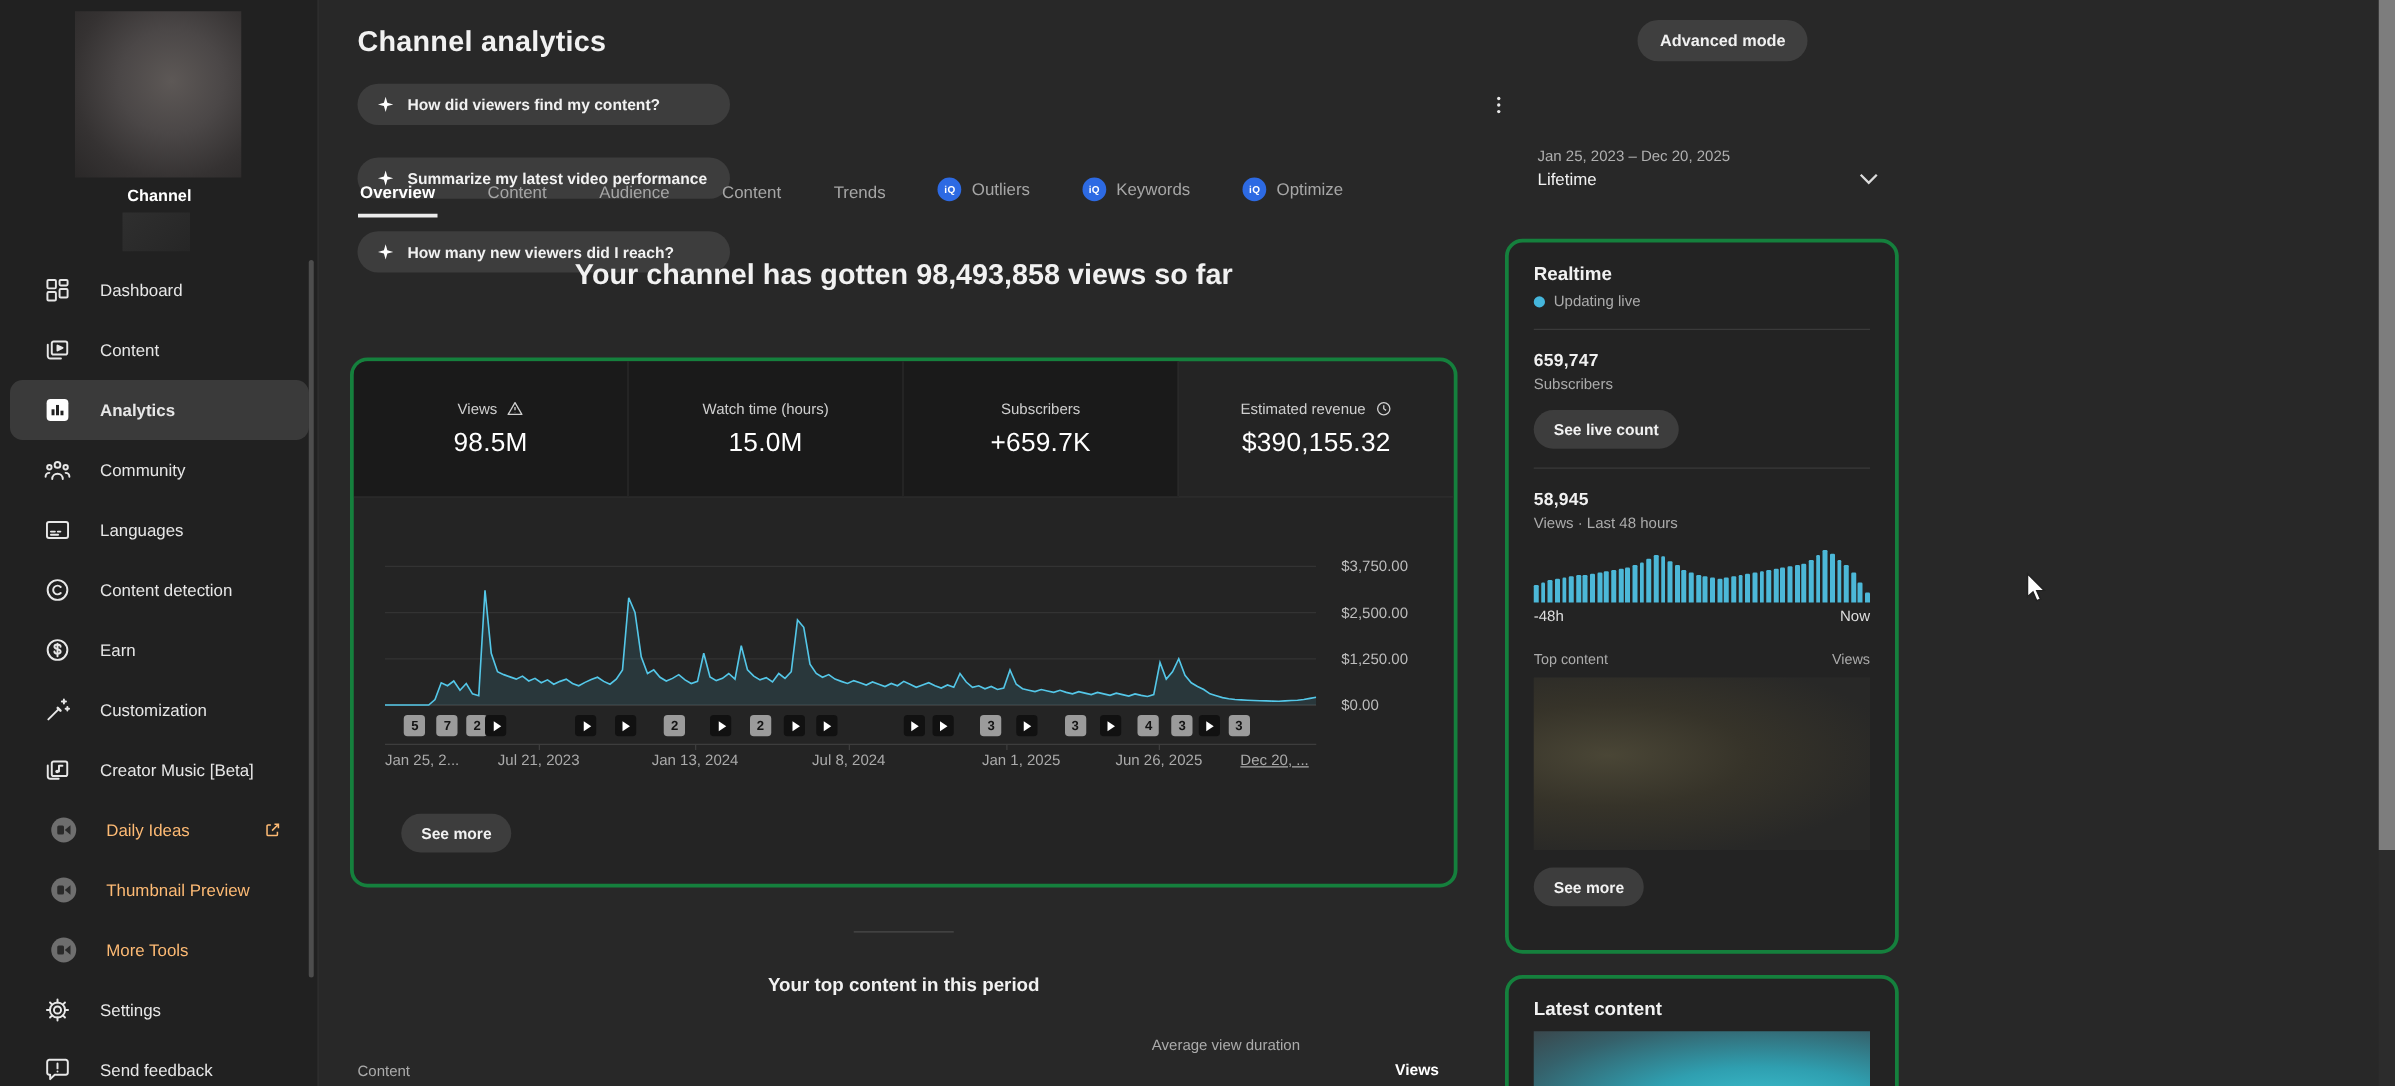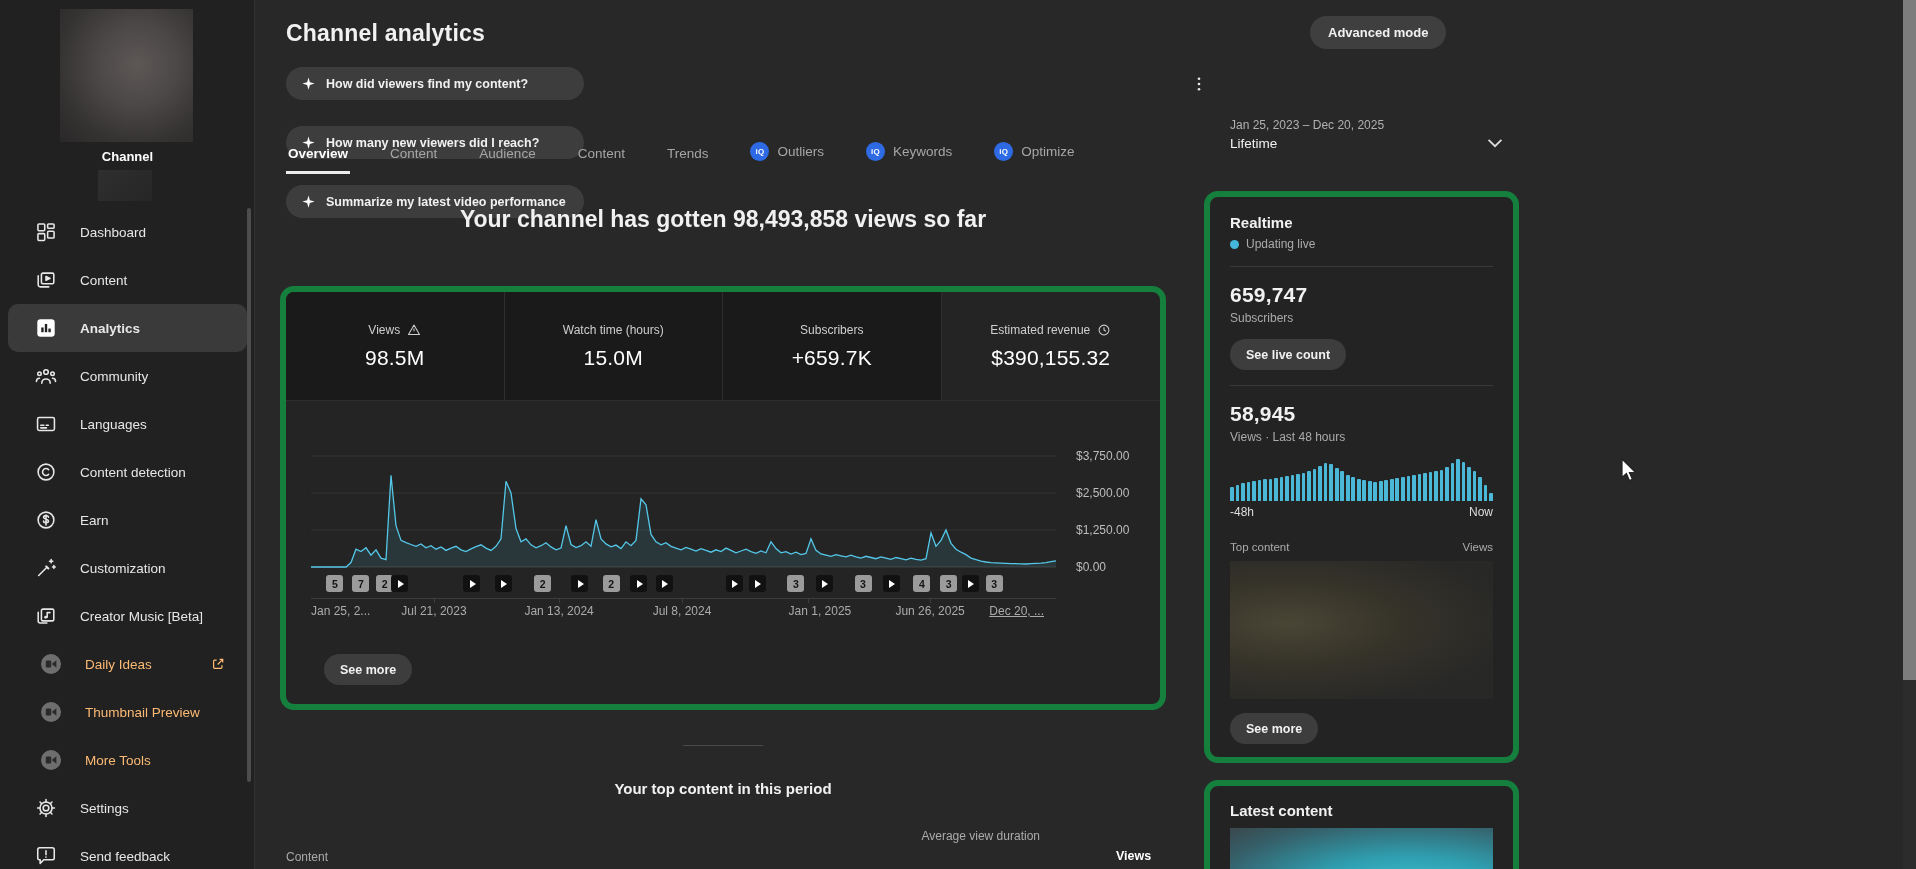--- a/index.html
+++ b/index.html
@@ -47,21 +47,21 @@
   .tabs { position:absolute; left:30px; top:132px; display:flex; gap:38px; align-items:flex-end; }
   .tab { color:#a6a6a6; font-size:13.5px; padding:10px 2px 13px; display:flex; align-items:center; gap:8px; cursor:pointer; }
   .tab.active { color:#fff; font-weight:700; box-shadow:inset 0 -3px 0 0 #ececec; }
   .iq-badge { width:19px; height:19px; border-radius:50%; color:#fff; font-size:8px; font-weight:700;
     display:flex; align-items:center; justify-content:center; letter-spacing:.3px; }
 
   .headline { position:absolute; left:24px; top:206px; width:886px; text-align:center;
     font-size:23px; font-weight:700; }
 
   
-  .card { position:absolute; background:#242424; border:6px solid #15803d; border-radius:14px; }
+  .card { position:absolute; background:#242424; border:3px solid #15803d; border-radius:14px; }
   .main-card { left:24px; top:286px; width:886px; height:424px; overflow:hidden; }
   .metrics-row { display:grid; grid-template-columns:repeat(4,1fr); height:109px; border-bottom:1px solid #2e2e2e; }
   .metric { background:#1a1a1a; border-right:1px solid #2e2e2e; display:flex; flex-direction:column;
     align-items:center; justify-content:center; gap:9px; cursor:pointer; }
   .metric:last-child { border-right:none; }
   .metric.selected { background:transparent; }
   .metric-label { font-size:12px; color:#cfcfcf; display:flex; align-items:center; gap:7px; }
   .metric-label svg { width:14px; height:14px; }
   .metric-value { font-size:21px; color:#fff; font-weight:400; letter-spacing:.2px; }
 
@@ -89,21 +89,21 @@
   .th-avd { position:absolute; left:664px; top:828px; width:120px; text-align:right;
     font-size:12px; color:#ababab; line-height:17px; }
   .th-views { position:absolute; left:860px; top:849px; font-size:12.5px; font-weight:700; color:#fff; }
 
   
   .rt-card { left:948px; top:191px; width:315px; height:572px; background:#232323; padding:0 20px; }
   .rt-title { font-size:15px; font-weight:700; margin-top:17px; }
   .rt-live { display:flex; align-items:center; gap:7px; margin-top:6px; font-size:12px; color:#ababab; }
   .live-dot { width:9px; height:9px; border-radius:50%; }
   .rt-divider { border:none; border-top:1px solid #3a3a3a; margin:15px 0 0; }
-  .rt-big { font-size:21px; font-weight:700; margin-top:16px; letter-spacing:.2px; }
+  .rt-big { font-size:14px; font-weight:700; margin-top:16px; letter-spacing:.2px; }
   .rt-sub { font-size:12px; color:#ababab; margin-top:4px; }
   .rt-btn { margin-top:14px; }
   .rt-bars { margin-top:15px; height:42px; display:flex; align-items:flex-end; gap:1.8px; }
   .rt-bar { flex:1 1 auto; border-radius:1px 1px 0 0; }
   .rt-axis { display:flex; justify-content:space-between; font-size:12px; color:#dedede; margin-top:4px; }
   .rt-cols { display:flex; justify-content:space-between; font-size:11.5px; color:#ababab; margin-top:22px; }
   .rt-thumb { margin-top:8px; height:138px; background:#262626;
     background-image:radial-gradient(ellipse at 22% 45%, #4a4636 0%, #363329 38%, #282827 78%); }
   .rt-see-more { margin-top:14px; }
   .latest-card { left:948px; top:780px; width:315px; height:170px; background:#232323; padding:0 20px; }
@@ -288,29 +288,29 @@
             </svg>
           </span>
           <span>How did viewers find my content?</span>
         </div>
         <div class="chip">
           <span style="display: flex;">
             <svg viewBox="0 0 24 24">
               <path d="M12 2.2 L14.2 9.8 L21.8 12 L14.2 14.2 L12 21.8 L9.8 14.2 L2.2 12 L9.8 9.8 Z" fill="#ffffff"></path>
             </svg>
           </span>
-          <span>How many new viewers did I reach?</span>
+          <span>Summarize my latest video performance</span>
         </div>
         <div class="chip">
           <span style="display: flex;">
             <svg viewBox="0 0 24 24">
               <path d="M12 2.2 L14.2 9.8 L21.8 12 L14.2 14.2 L12 21.8 L9.8 14.2 L2.2 12 L9.8 9.8 Z" fill="#ffffff"></path>
             </svg>
           </span>
-          <span>Summarize my latest video performance</span>
+          <span>How many new viewers did I reach?</span>
         </div>
       </div>
     <div class="kebab">
       <svg width="18" height="18" viewBox="0 0 24 24">
           <g fill="#e8e8e8">
             <circle cx="12" cy="5" r="1.8"></circle>
             <circle cx="12" cy="12" r="1.8"></circle>
             <circle cx="12" cy="19" r="1.8"></circle>
           </g>
         </svg>

